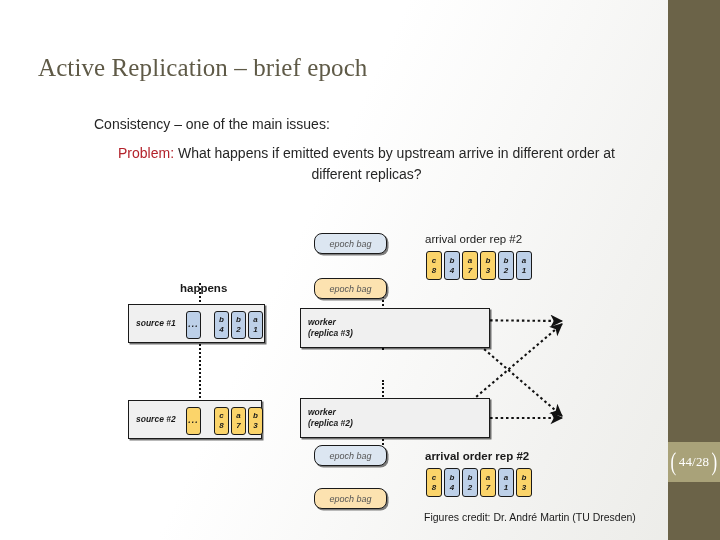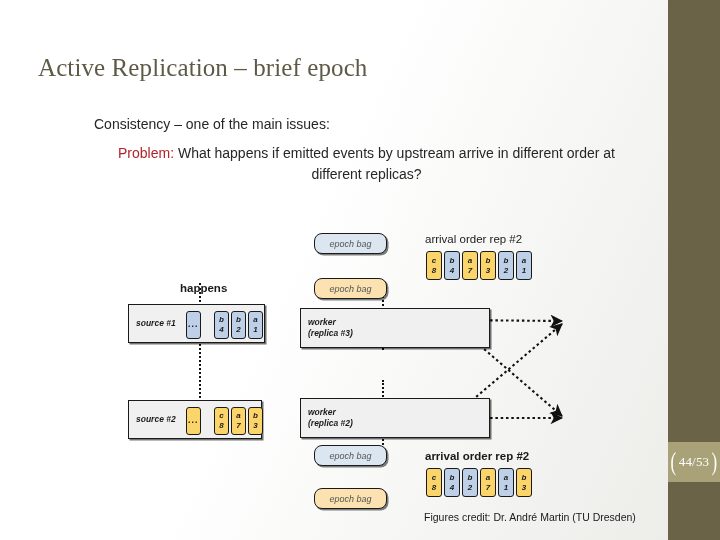--- a/index.html
+++ b/index.html
@@ -110,21 +110,21 @@
   svg.arrows{position:absolute;left:0;top:0;overflow:visible;}
 </style>
 </head>
 <body>
 
 <div id="slide">
 
   <div id="right-bar"></div>
   <div id="page-badge">
     <span class="brk">(</span>
-    <span class="num">44/53</span>
+    <span class="num">44/28</span>
     <span class="brk">)</span>
   </div>
 
   <div id="title">Active Replication – brief epoch</div>
 
   <div id="body-text">
     <div class="bline">Consistency – one of the main issues:</div>
     <div class="bline wrap"><span class="kw">Problem:</span><span> What happens if emitted events by upstream arrive in different order at different replicas?</span></div>
   </div>
 

